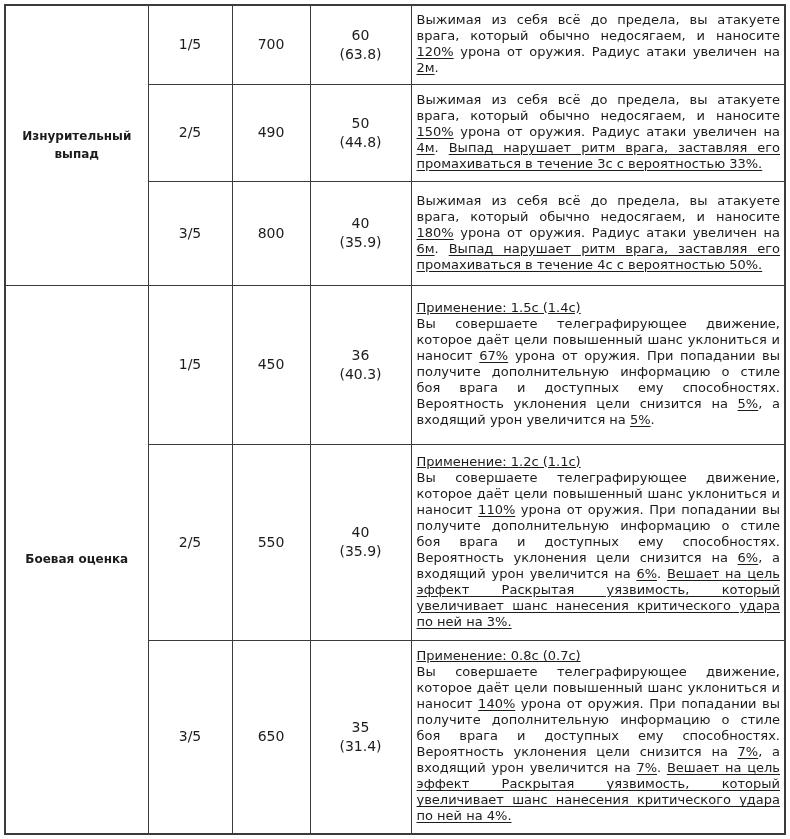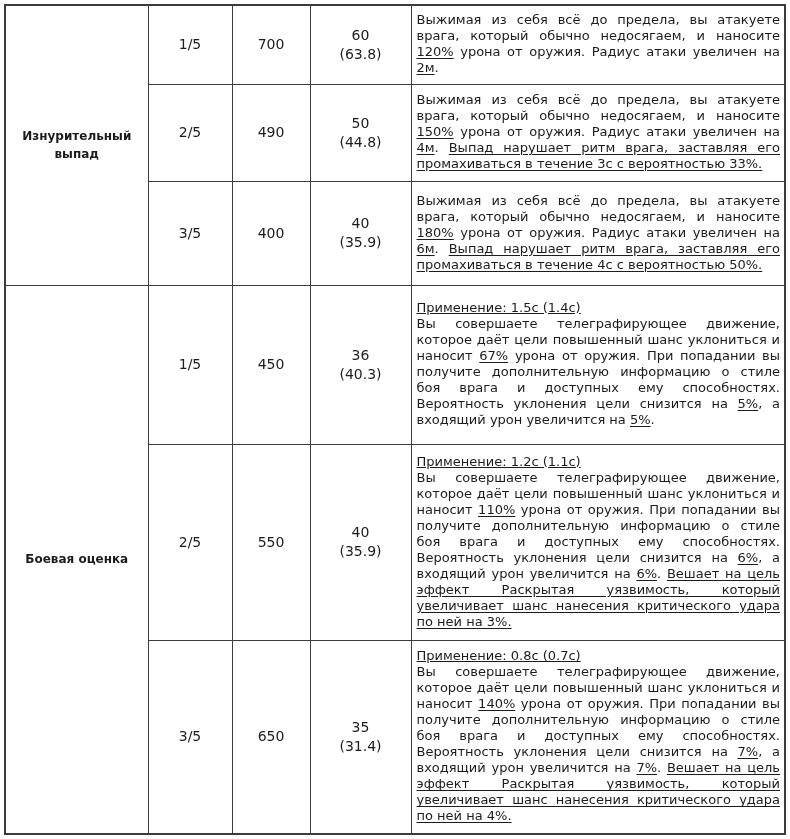--- a/index.html
+++ b/index.html
@@ -87,21 +87,21 @@
         <td class="stat2-cell">
           <div>50</div>
           <div>(44.8)</div>
         </td>
         <td class="desc-cell">
           <div class="para">Выжимая из себя всё до предела, вы атакуете врага, который обычно недосягаем, и наносите <u>150%</u> урона от оружия. Радиус атаки увеличен на <u>4м</u>. <u>Выпад нарушает ритм врага, заставляя его промахиваться в течение 3с с вероятностью 33%.</u></div>
         </td>
       </tr>
       <tr style="height: 104px;">
         <td class="rank-cell">3/5</td>
-        <td class="stat1-cell">400</td>
+        <td class="stat1-cell">800</td>
         <td class="stat2-cell">
           <div>40</div>
           <div>(35.9)</div>
         </td>
         <td class="desc-cell">
           <div class="para">Выжимая из себя всё до предела, вы атакуете врага, который обычно недосягаем, и наносите <u>180%</u> урона от оружия. Радиус атаки увеличен на <u>6м</u>. <u>Выпад нарушает ритм врага, заставляя его промахиваться в течение 4с с вероятностью 50%.</u></div>
         </td>
       </tr>
       <tr style="height: 159px;">
         <td class="name-cell" rowspan="3">Боевая оценка</td>

